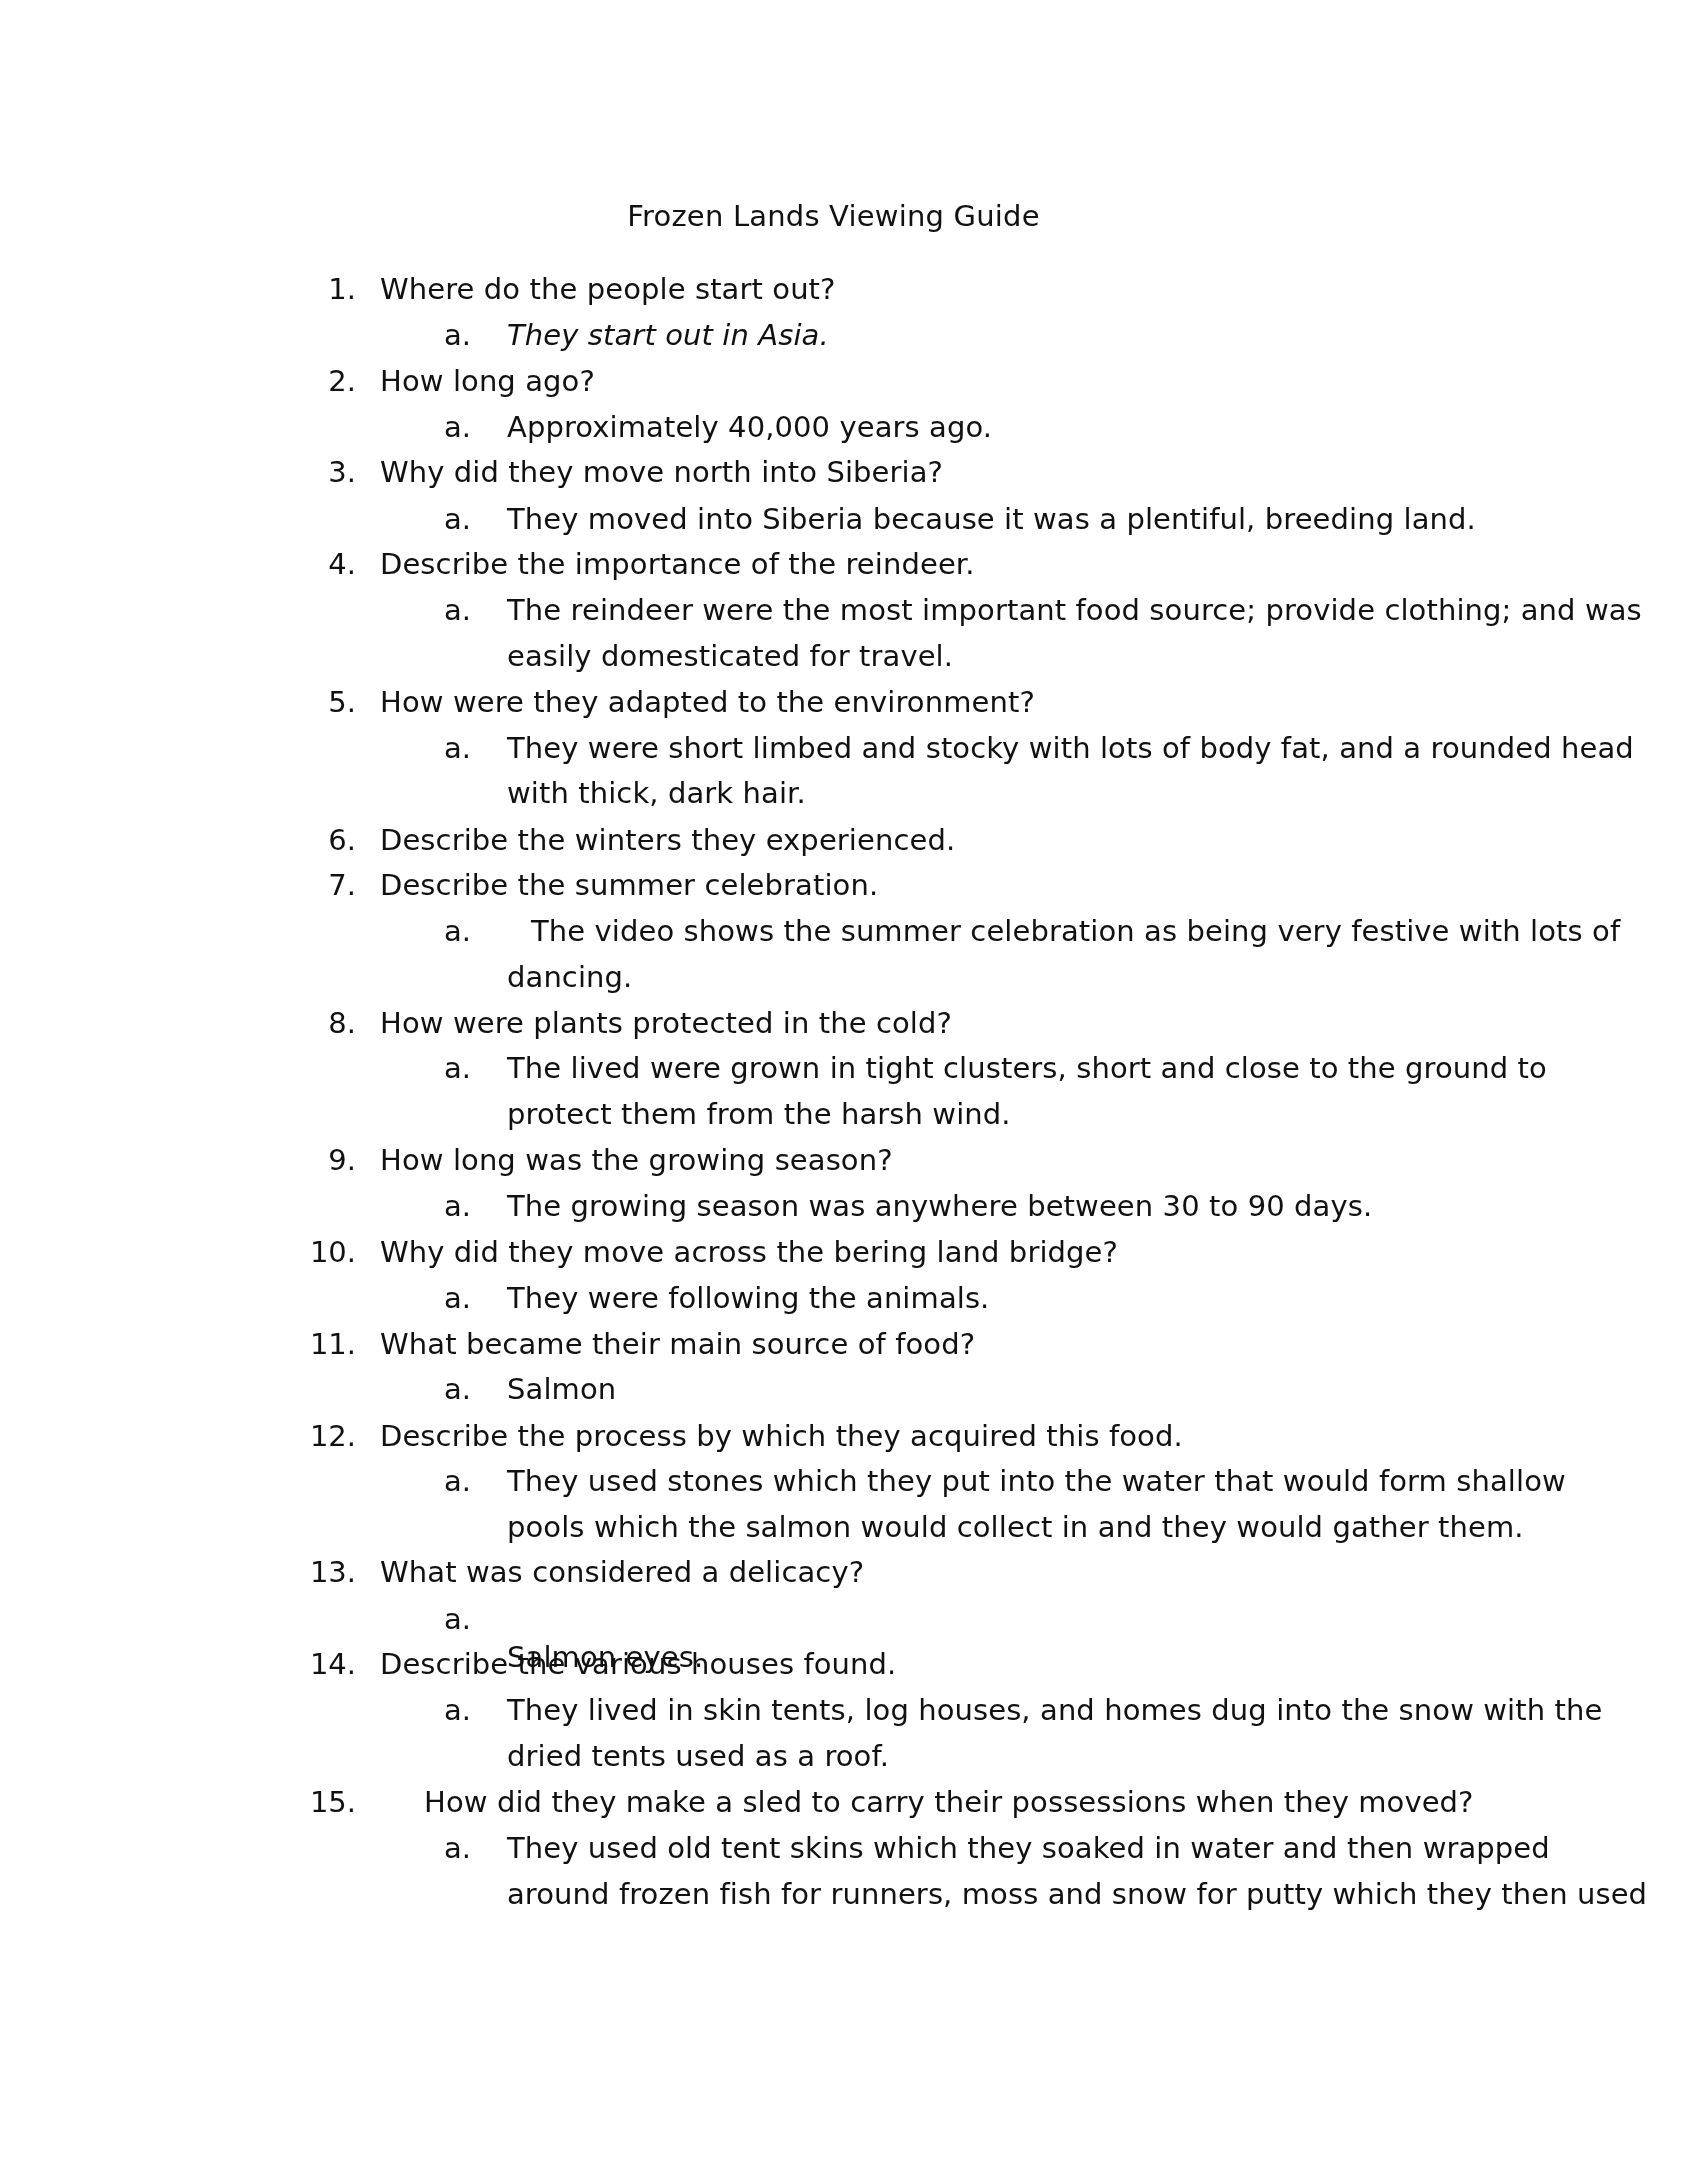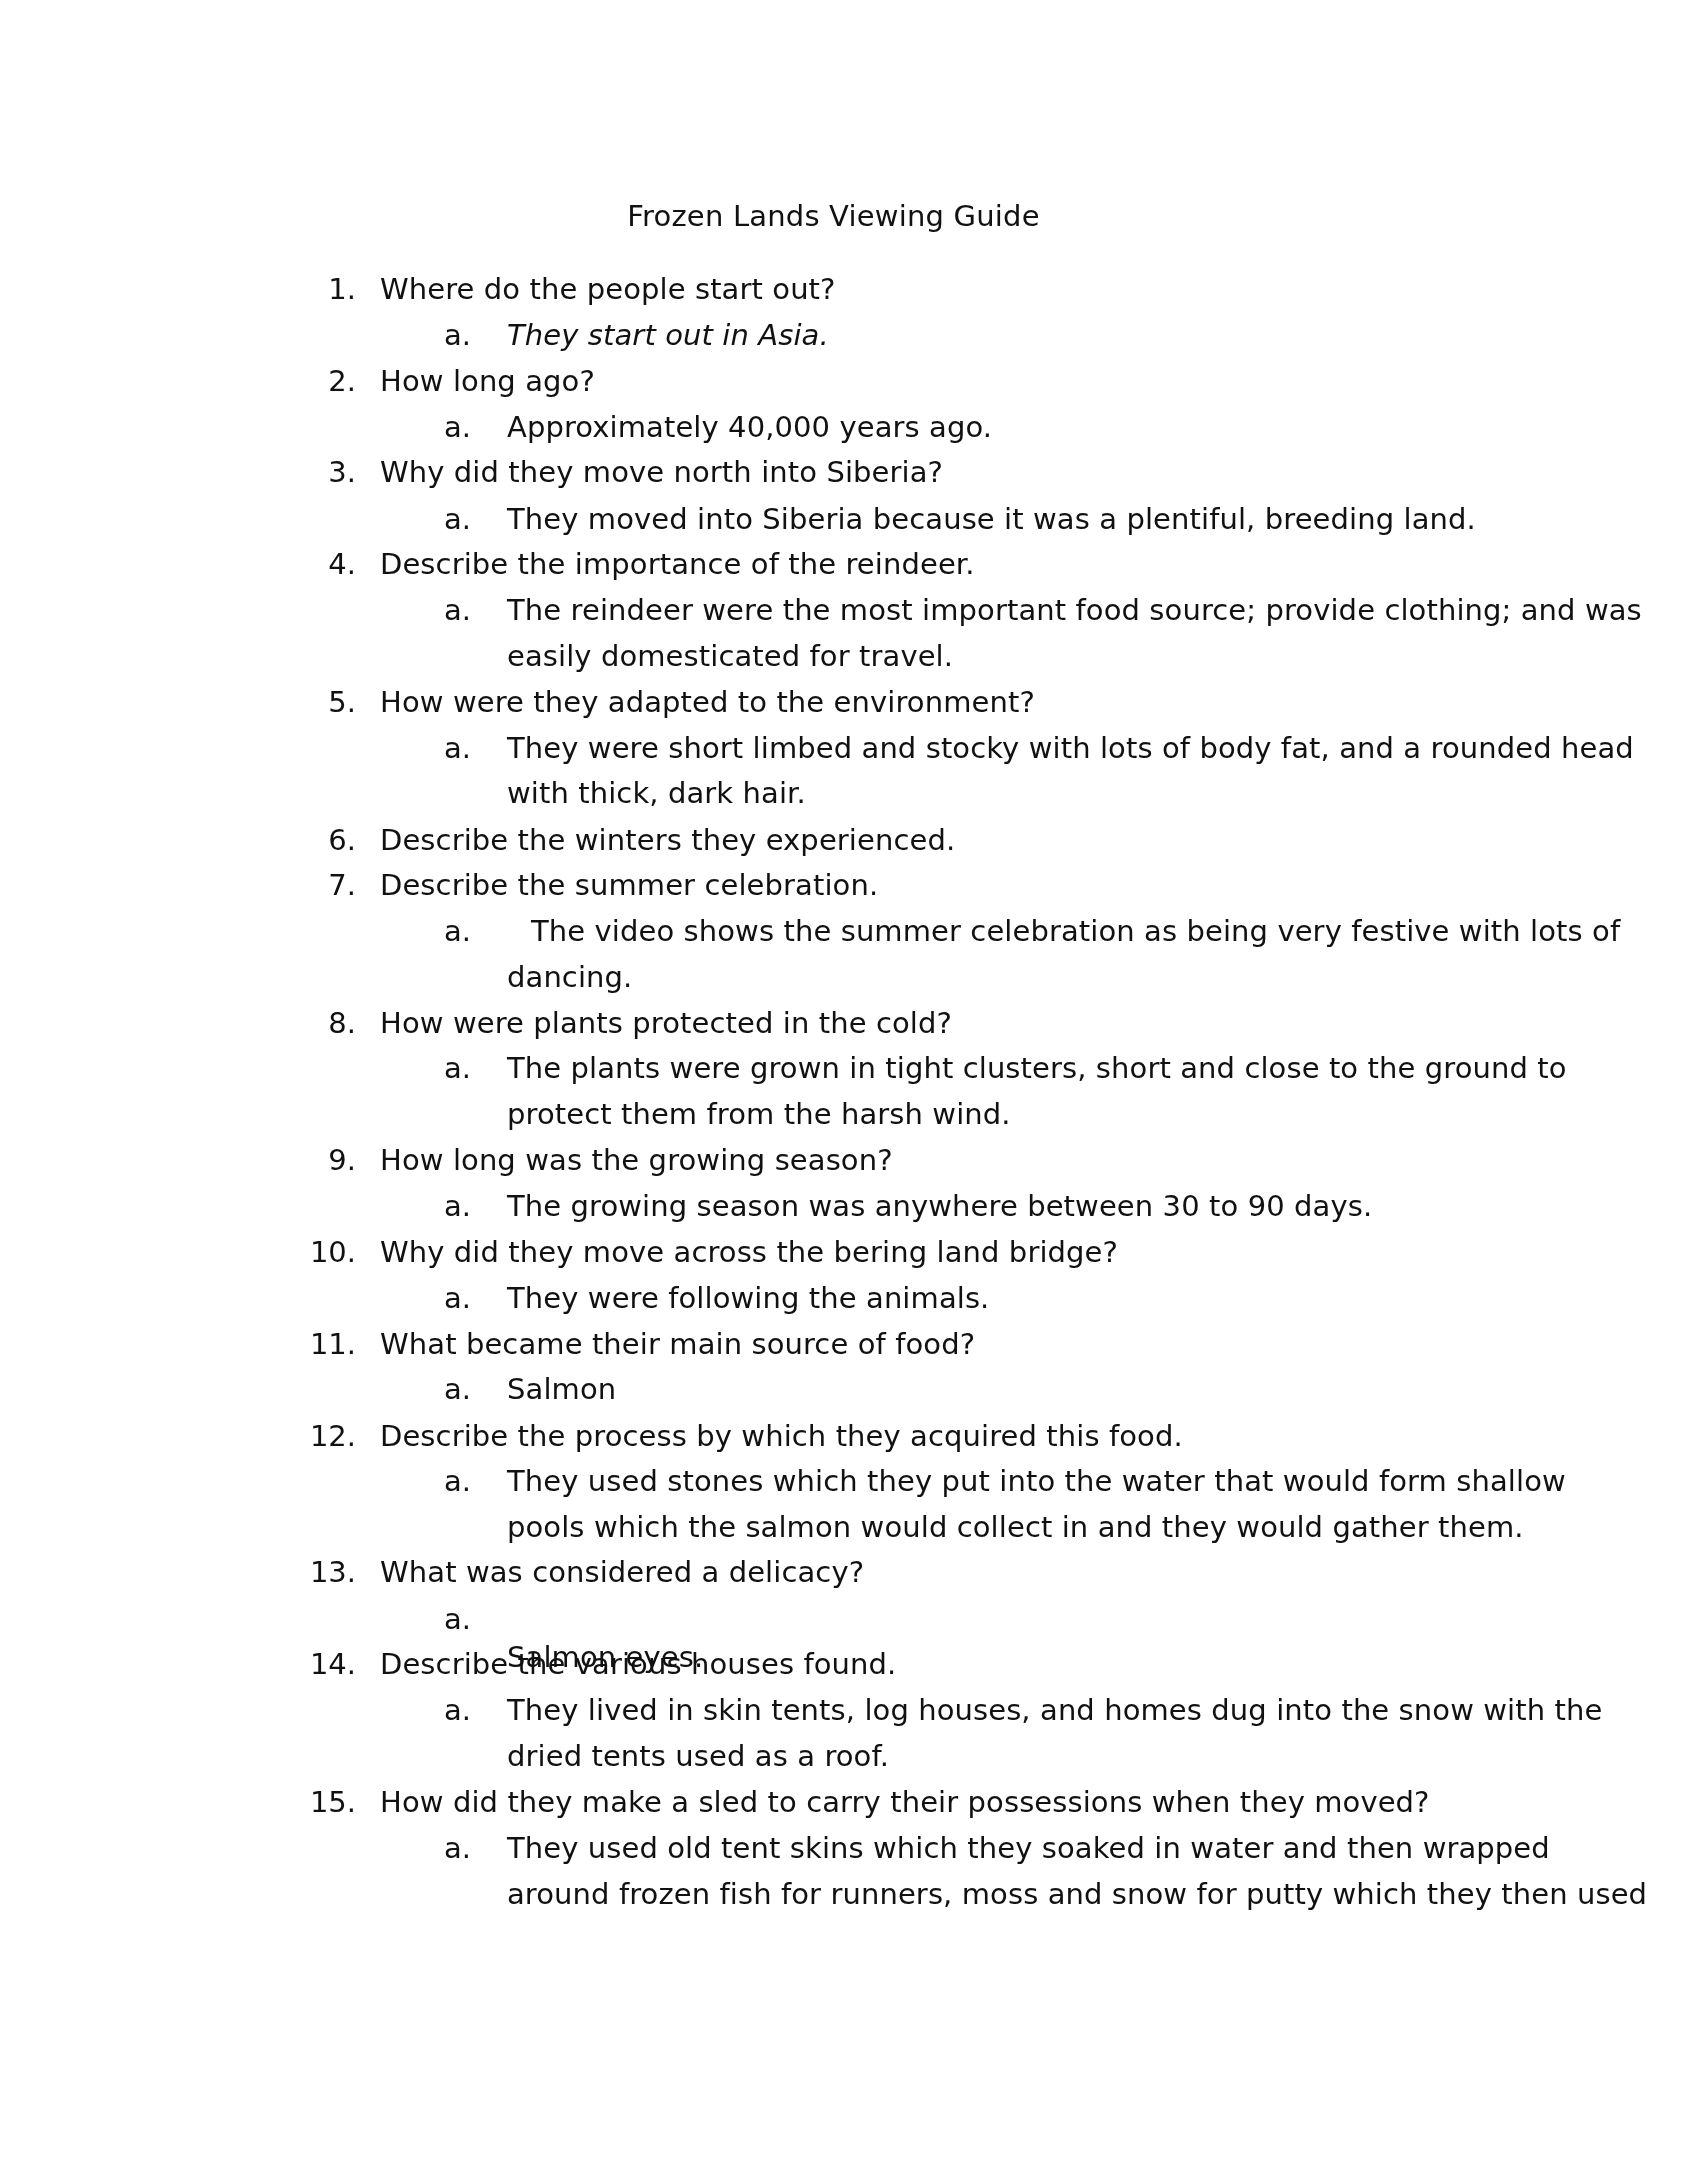--- a/index.html
+++ b/index.html
@@ -46,21 +46,21 @@
       <div class="num num-q" style="top: 822px;">6.</div>
       <div class="line q-text" style="top: 822px;">Describe the winters they experienced.</div>
       <div class="num num-q" style="top: 867px;">7.</div>
       <div class="line q-text" style="top: 867px;">Describe the summer celebration.</div>
       <div class="line a-marker" style="top: 913px;">a.</div>
       <div class="line a-text" style="top: 913px; margin-left: 24px;">The video shows the summer celebration as being very festive with lots of</div>
       <div class="line a-text" style="top: 959px;">dancing.</div>
       <div class="num num-q" style="top: 1005px;">8.</div>
       <div class="line q-text" style="top: 1005px;">How were plants protected in the cold?</div>
       <div class="line a-marker" style="top: 1050px;">a.</div>
-      <div class="line a-text" style="top: 1050px;">The plants were grown in tight clusters, short and close to the ground to</div>
+      <div class="line a-text" style="top: 1050px;">The lived were grown in tight clusters, short and close to the ground to</div>
       <div class="line a-text" style="top: 1096px;">protect them from the harsh wind.</div>
       <div class="num num-q" style="top: 1142px;">9.</div>
       <div class="line q-text" style="top: 1142px;">How long was the growing season?</div>
       <div class="line a-marker" style="top: 1188px;">a.</div>
       <div class="line a-text" style="top: 1188px;">The growing season was anywhere between 30 to 90 days.</div>
       <div class="num num-q" style="top: 1234px;">10.</div>
       <div class="line q-text" style="top: 1234px;">Why did they move across the bering land bridge?</div>
       <div class="line a-marker" style="top: 1280px;">a.</div>
       <div class="line a-text" style="top: 1280px;">They were following the animals.</div>
       <div class="num num-q" style="top: 1326px;">11.</div>
@@ -75,19 +75,19 @@
       <div class="num num-q" style="top: 1554px;">13.</div>
       <div class="line q-text" style="top: 1554px;">What was considered a delicacy?</div>
       <div class="line a-marker" style="top: 1601px;">a.</div>
       <div class="line a-text" style="top: 1639px;">Salmon eyes.</div>
       <div class="num num-q" style="top: 1646px;">14.</div>
       <div class="line q-text" style="top: 1646px; text-align: right;">Describe the various houses found.</div>
       <div class="line a-marker" style="top: 1692px;">a.</div>
       <div class="line a-text" style="top: 1692px;">They lived in skin tents, log houses, and homes dug into the snow with the</div>
       <div class="line a-text" style="top: 1738px;">dried tents used as a roof.</div>
       <div class="num num-q" style="top: 1784px;">15.</div>
-      <div class="line q-text" style="top: 1784px;">How did they make a sled to carry their possessions when they moved?</div>
+      <div class="line q-text" style="top: 1784px; margin-left: 44px;">How did they make a sled to carry their possessions when they moved?</div>
       <div class="line a-marker" style="top: 1830px;">a.</div>
       <div class="line a-text" style="top: 1830px;">They used old tent skins which they soaked in water and then wrapped</div>
       <div class="line a-text" style="top: 1876px;">around frozen fish for runners, moss and snow for putty which they then used</div>
     </div>
 </div>
 
 
 </body></html>

